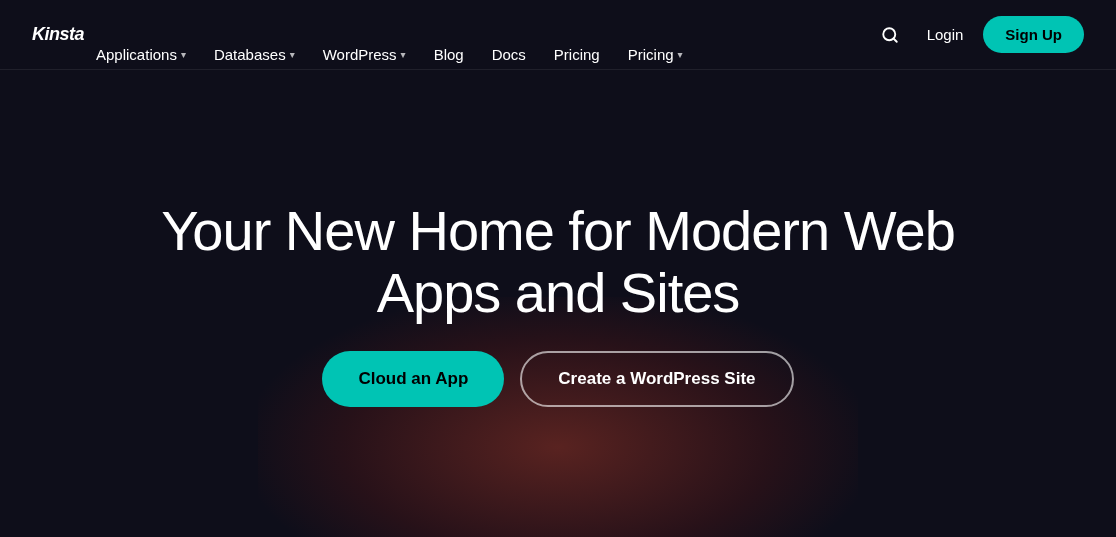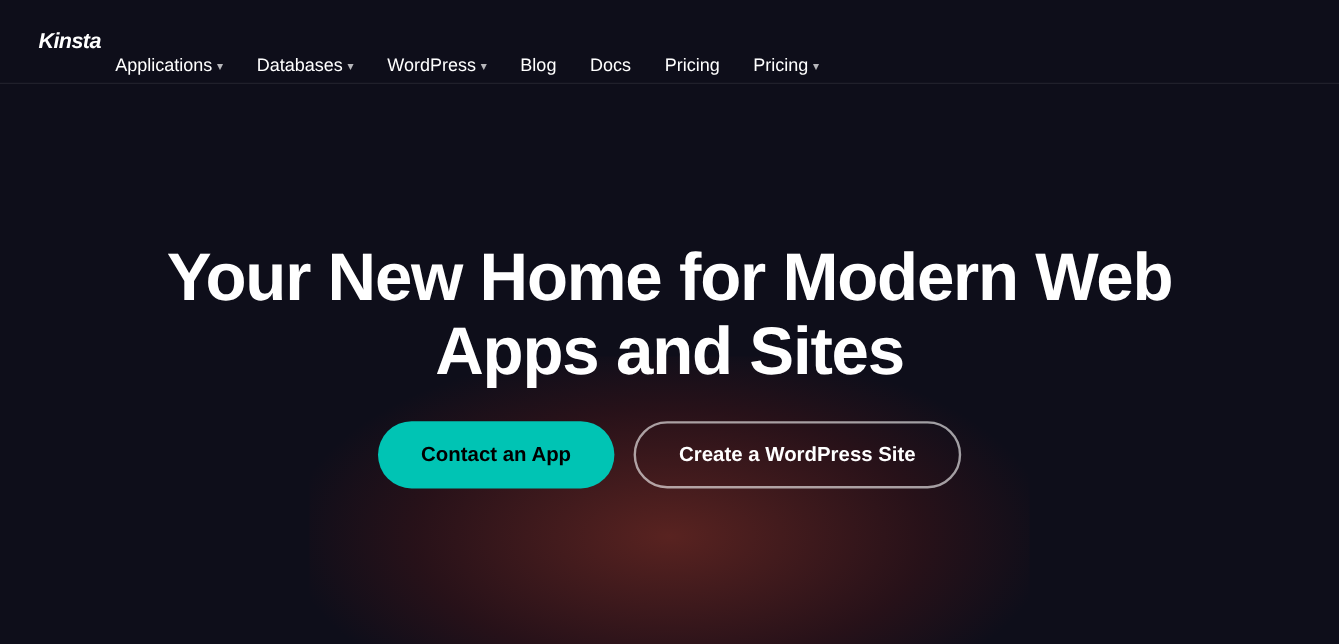--- a/index.html
+++ b/index.html
@@ -119,21 +119,21 @@
       z-index: 0;
     }
 
     .hero-content {
       position: relative;
       z-index: 1;
     }
 
     .hero-title {
       font-size: 56px;
-      font-weight: 700;
+      font-weight: 400;
       line-height: 1.1;
       color: #ffffff;
       margin-bottom: 28px;
       letter-spacing: -1px;
     }
 
     .hero-subtitle {
       font-size: 17px;
       color: rgba(255,255,255,0.75);
       max-width: 580px;
@@ -212,23 +212,33 @@
     <div class="nav-item">
       <span>Pricing</span>
     </div>
 
     <div class="nav-item">
       <span>Pricing</span>
       <span class="chevron">▾</span>
     </div>
   </div>
 
+  <div class="nav-right">
+    <button class="search-btn">
+      <svg width="18" height="18" viewBox="0 0 24 24" fill="none" stroke="white" stroke-width="2.5" stroke-linecap="round" stroke-linejoin="round">
+        <circle cx="11" cy="11" r="8"></circle>
+        <line x1="21" y1="21" x2="16.65" y2="16.65"></line>
+      </svg>
+    </button>
+    <button class="login-btn">Login</button>
+    <button class="signup-btn">Sign Up</button>
+  </div>
 </nav>
 
 <section class="hero">
   <div class="hero-content">
     <h1 class="hero-title">Your New Home for Modern Web Apps and Sites</h1>
     <div class="hero-buttons">
-      <button class="btn-deploy">Contact an App</button>
+      <button class="btn-deploy">Cloud an App</button>
       <button class="btn-wordpress">Create a WordPress Site</button>
     </div>
   </div>
 </section>
 
 </body></html>

